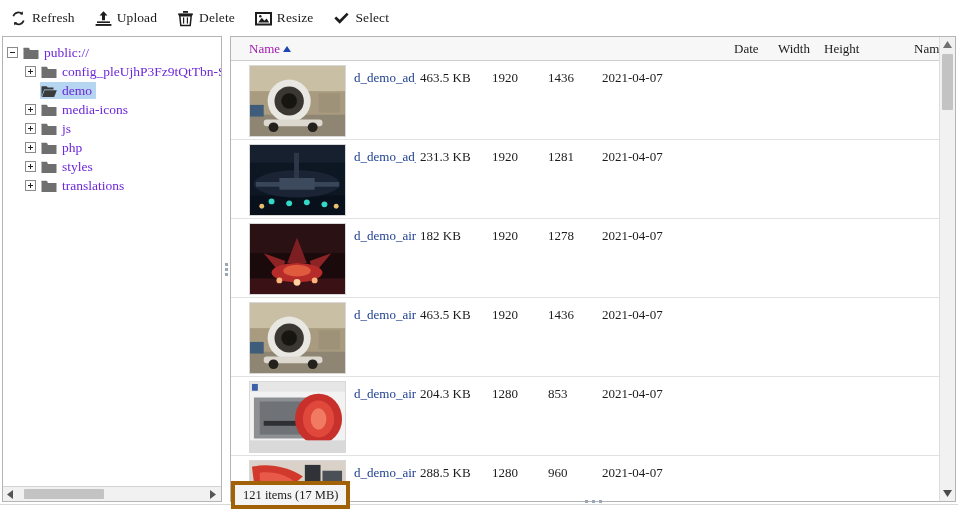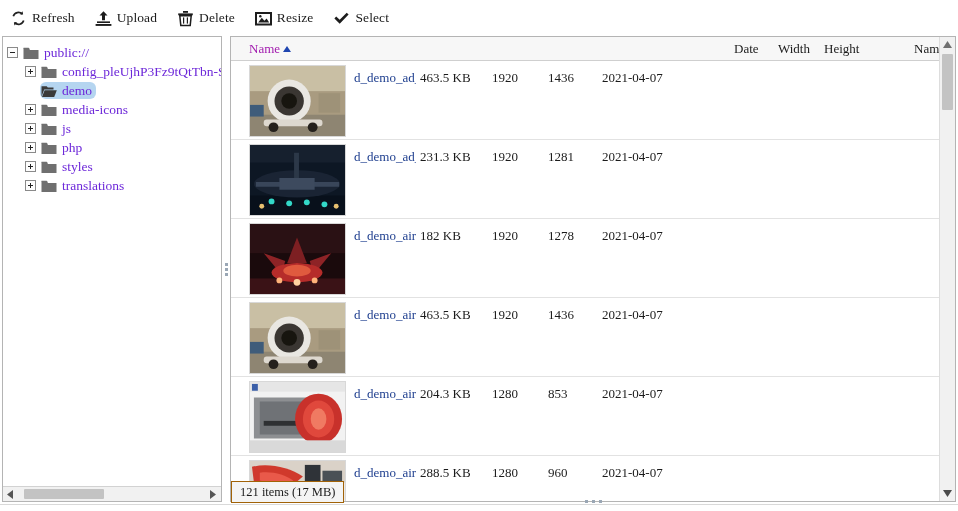--- a/index.html
+++ b/index.html
@@ -77,21 +77,20 @@
     user-select: none;
   }
   .trow .twrap {
     display: inline-flex;
     align-items: center;
     padding: 1px 4px 1px 1px;
     border-radius: 1px;
   }
   .trow.sel .twrap {
     background: #b5d5f0;
-    border-radius: 6px;
   }
   .toggle {
     width: 11px; height: 11px;
     flex: 0 0 11px;
     border: 1px solid #8a8a8a;
     background: #fdfdfd;
     margin-right: 4px;
     position: relative;
     box-sizing: border-box;
   }
@@ -297,26 +296,26 @@
     left: 2px; top: 17px;
     width: 11px; height: 56px;
     background: #c3c3c3;
     border-radius: 1px;
   }
 
   
   #statusbar {
     position: absolute;
     left: 231px; top: 481px;
-    height: 22px;
+    height: 28px;
     padding: 0 8px;
     display: flex;
     align-items: center;
     background: #f4f4f4;
-    border: 1px solid #a16207;
+    border: 4px solid #a16207;
     font-size: 12.5px;
     color: #1b1b1b;
     z-index: 40;
     white-space: nowrap;
     box-sizing: border-box;
   }
 
   
   #bottom-grip {
     position: absolute;

